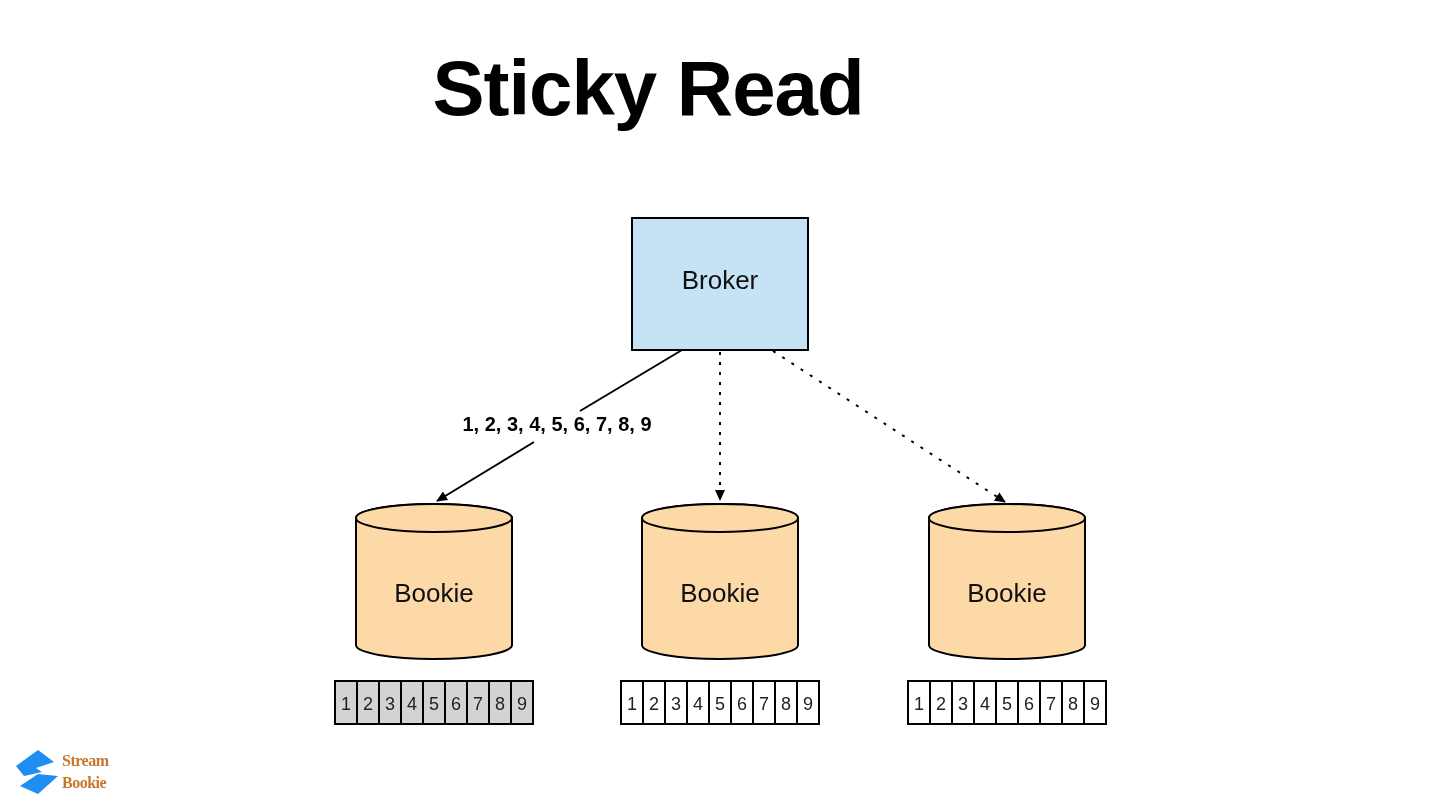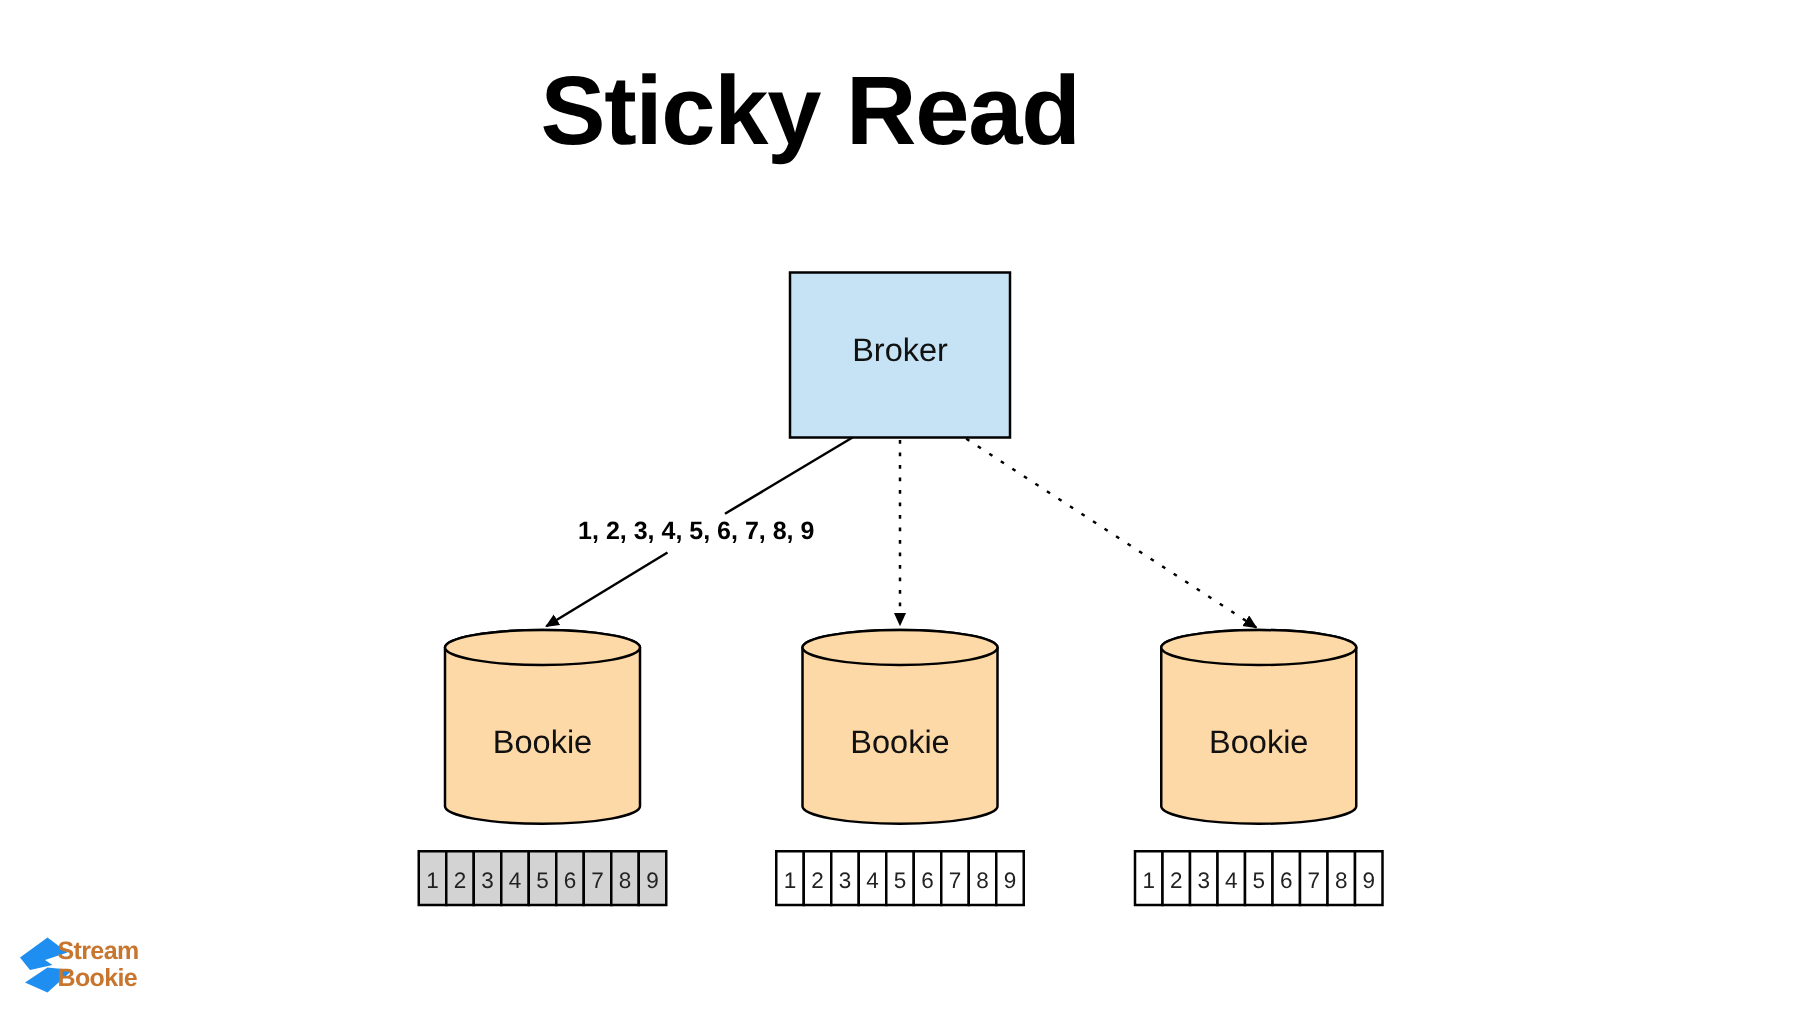--- a/index.html
+++ b/index.html
@@ -5,22 +5,22 @@
     html, body { margin: 0; padding: 0; background: #ffffff; }
     body { width: 1440px; height: 810px; position: relative; overflow: hidden; font-family: "Liberation Sans", sans-serif; }
     .title {
       position: absolute; left: 0; top: 44px; width: 1296px; text-align: center;
       font-family: "Liberation Sans", sans-serif; font-size: 78px; font-weight: 700;
       color: #000; letter-spacing: -1px; line-height: 1.15;
     }
     svg.diagram { position: absolute; left: 0; top: 0; }
     .logo { position: absolute; left: 14px; top: 746px; width: 140px; height: 54px; }
     .logo-text {
-      position: absolute; left: 32px; font-family: Liberation Sans, sans-serif; font-weight: 700;
-      font-size: 20px; color: #c8752e; line-height: 22px; letter-spacing: -0.5px;
+      position: absolute; left: 48px; font-family: Liberation Serif, serif; font-weight: 700;
+      font-size: 16px; color: #c8752e; line-height: 22px; letter-spacing: -0.5px;
     }
   </style>
 </head>
 <body>
 
 <div class="title">Sticky Read</div>
 
 <svg class="diagram" width="1440" height="810" viewBox="0 0 1440 810">
   <defs>
     <marker id="arrowhead" markerWidth="12" markerHeight="12" refX="10" refY="5" orient="auto" markerUnits="userSpaceOnUse">

